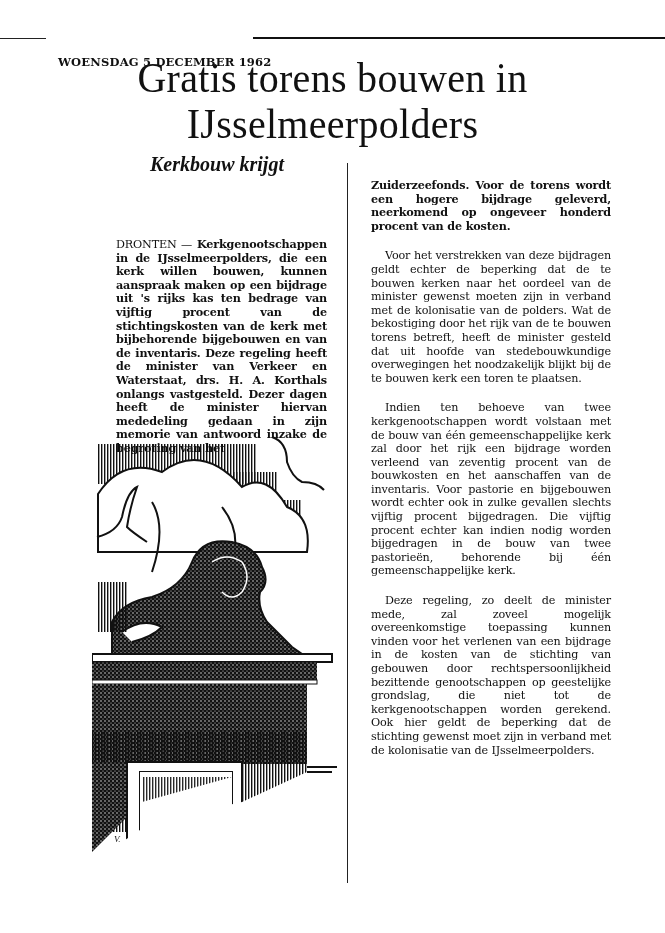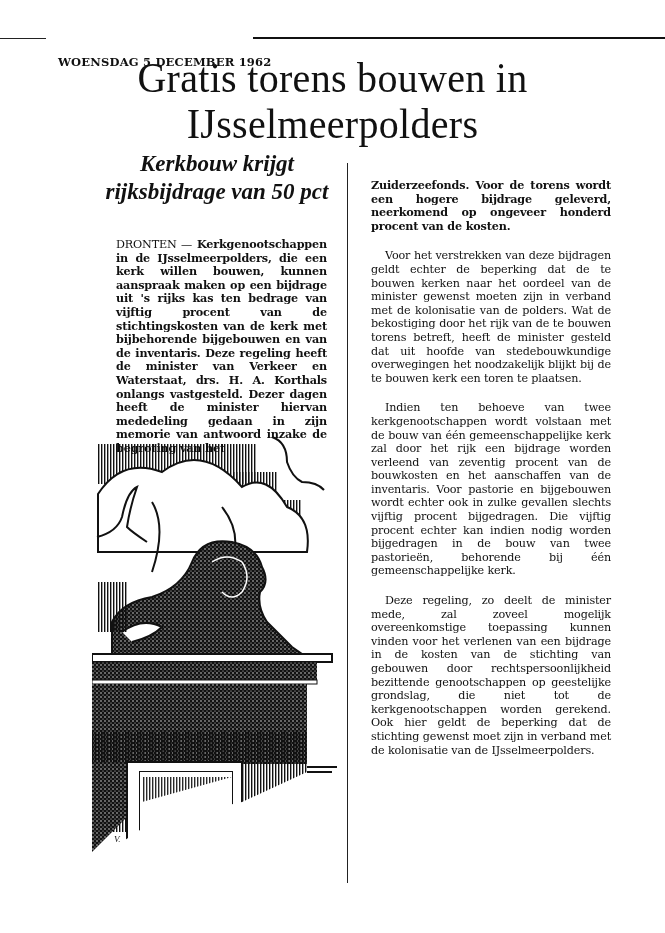--- a/index.html
+++ b/index.html
@@ -22,21 +22,21 @@
       letter-spacing: 0.2px; white-space: nowrap; margin-top: 28px;
     }
     .headline {
       position: absolute; top: 54px; left: 70px; width: 525px; text-align: center;
       font-family: "Liberation Serif", serif; font-size: 40px; line-height: 43px;
       font-weight: normal; letter-spacing: 0.3px; margin: 0;
       transform: scaleY(1.08); transform-origin: top center;
     }
     .subhead {
       position: absolute; top: 150px; left: 97px; width: 240px; text-align: center;
-      font-family: "Liberation Serif", serif; font-style: italic; font-size: 23px;
+      font-family: "Liberation Serif", serif; font-style: italic; font-size: 20px;
       line-height: 28px; margin: 0;
     }
     .col {
       position: absolute; font-family: "DejaVu Serif", serif;
       font-size: 11.2px; line-height: 13.6px; text-align: justify;
       letter-spacing: -0.15px;
     }
     .col p { margin: 16px; }
     .col-left { left: 100px; top: 222px; width: 243px; font-weight: bold; }
     .col-right { left: 355px; top: 163px; width: 272px; }
@@ -61,21 +61,20 @@
   <div class="rule-right"></div>
 </div>
 
 <h1 class="headline">
   <span>Gratis torens bouwen in</span><br>
   <span>IJsselmeerpolders</span>
 </h1>
 
 <h2 class="subhead">
   <span>Kerkbouw krijgt</span><br>
-  <span>rijksbijdrage van 50 pct</span>
 </h2>
 
 <div class="col col-left">
   <p>
     <span class="dateloc">DRONTEN —</span>
     <span>Kerkgenootschappen in de IJsselmeerpolders, die een kerk willen bouwen, kunnen aanspraak maken op een bijdrage uit 's rijks kas ten bedrage van vijftig procent van de stichtingskosten van de kerk met bijbehorende bijgebouwen en van de inventaris. Deze regeling heeft de minister van Verkeer en Waterstaat, drs. H. A. Korthals onlangs vastgesteld. Dezer dagen heeft de minister hiervan mededeling gedaan in zijn memorie van antwoord inzake de begroting van het</span>
   </p>
 </div>
 
 <div class="col-rule"></div>

